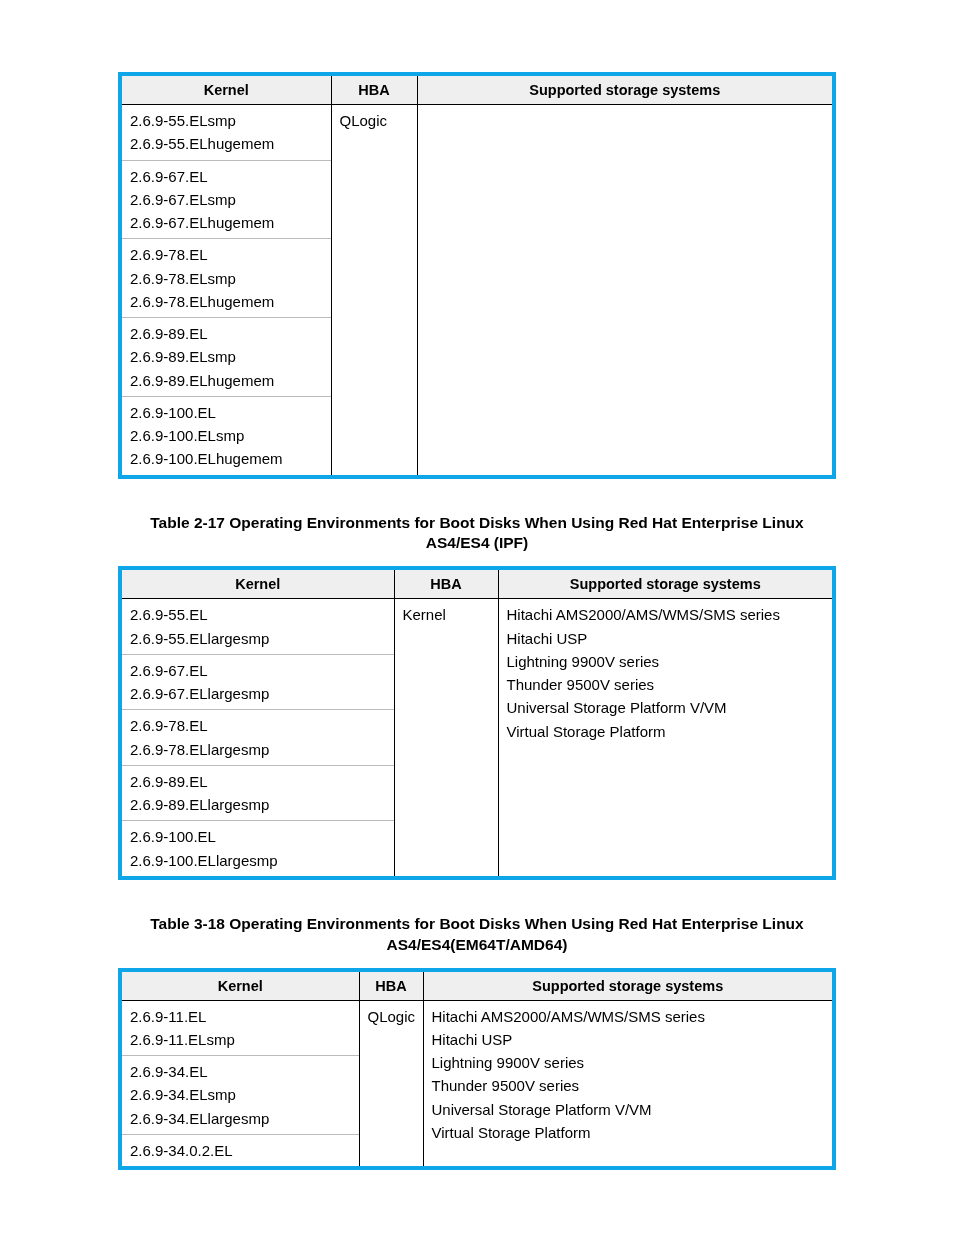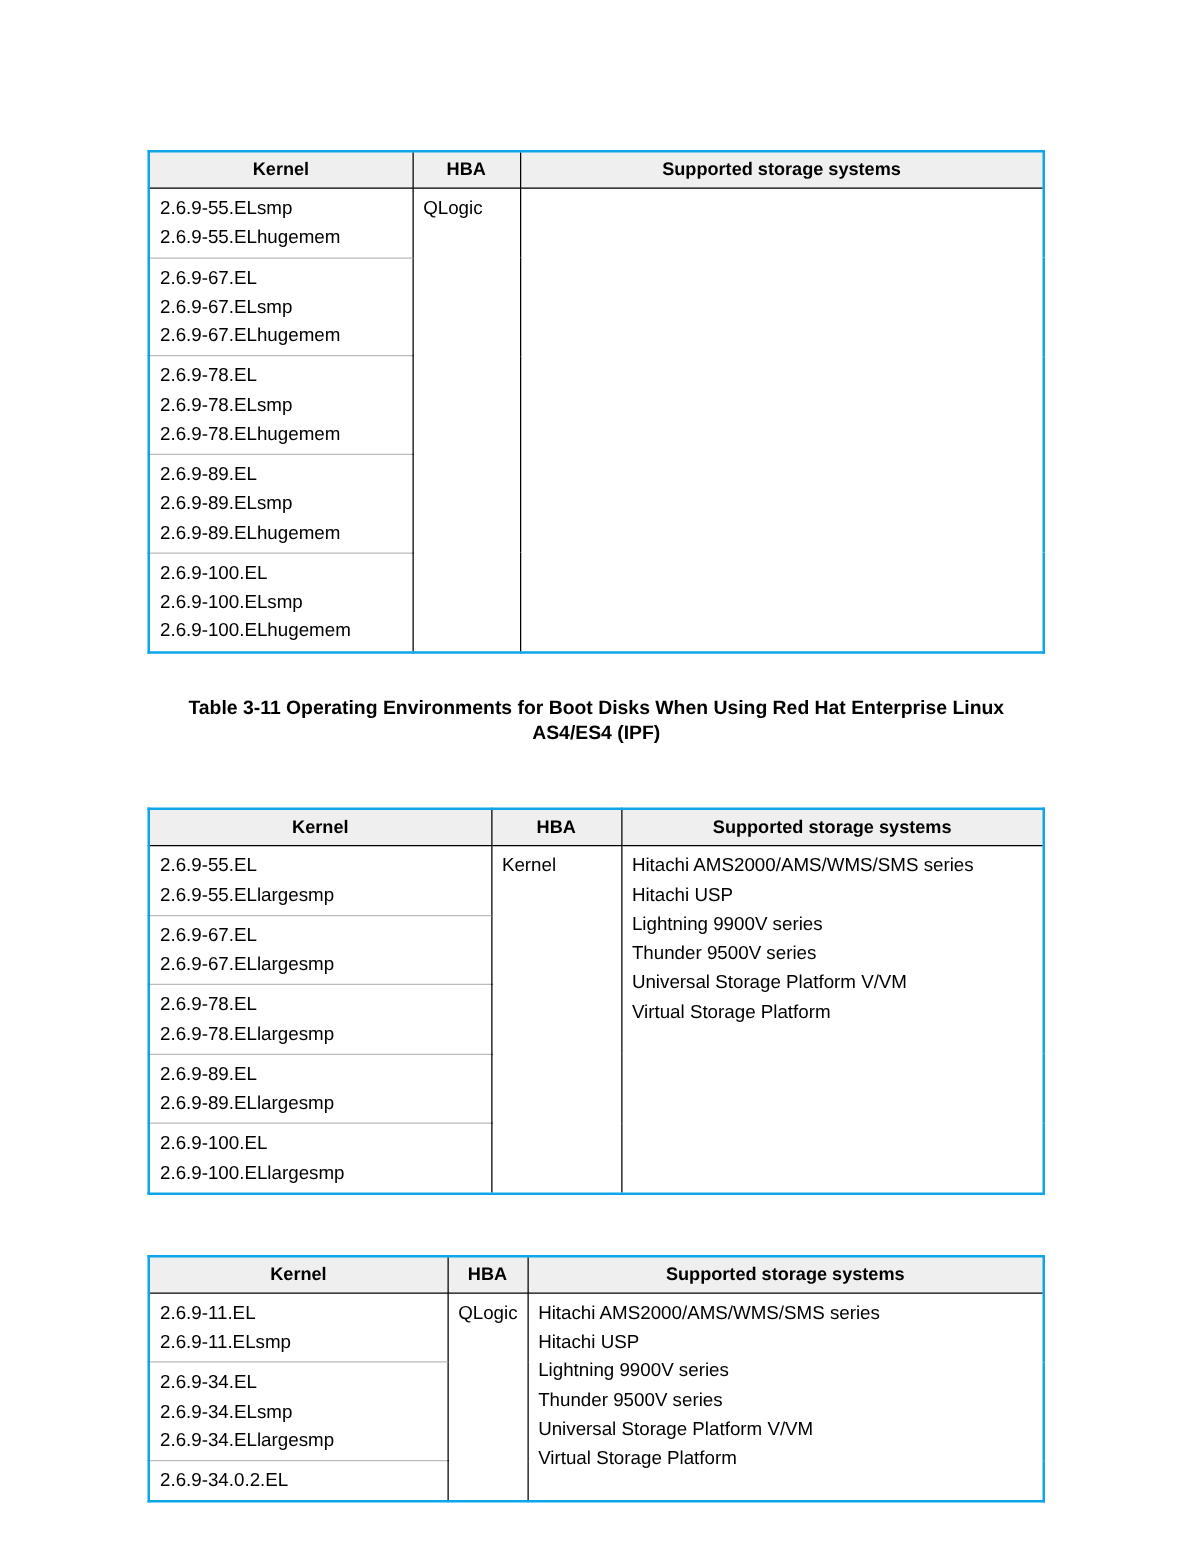--- a/index.html
+++ b/index.html
@@ -12,23 +12,22 @@
     width: 954px;
   }
   .page {
     padding: 72px 118px 50px 118px;
     box-sizing: border-box;
     width: 954px;
   }
   table {
     border-collapse: collapse;
     width: 100%;
-    border: 2px solid #0ea5e9;
+    border: 4px solid #0ea5e9;
     table-layout: fixed;
-    margin-top: 48px;
   }
   th {
     background: #efefef;
     font-weight: bold;
     text-align: center;
     padding: 6px 8px;
     border: 1px solid #000;
     font-size: 14.5px;
     vertical-align: middle;
   }
@@ -108,21 +107,21 @@
         </tr>
       <tr>
           <td class="kernel-cell">2.6.9-89.EL<br>2.6.9-89.ELsmp<br>2.6.9-89.ELhugemem</td>
         </tr>
       <tr>
           <td class="kernel-cell">2.6.9-100.EL<br>2.6.9-100.ELsmp<br>2.6.9-100.ELhugemem</td>
         </tr>
     </tbody>
   </table>
 
-  <div class="caption">Table 3-11 Operating Environments for Boot Disks When Using Red Hat Enterprise Linux AS4/ES4 (IPF)</div>
+  <div class="caption">Table 2-17 Operating Environments for Boot Disks When Using Red Hat Enterprise Linux AS4/ES4 (IPF)</div>
   <table>
     <colgroup>
       <col style="width:274px">
         <col style="width:104px">
         <col>
     </colgroup>
     <thead>
       <tr>
         <th>Kernel</th>
         <th>HBA</th>
@@ -143,20 +142,21 @@
         </tr>
       <tr>
           <td class="kernel-cell">2.6.9-89.EL<br>2.6.9-89.ELlargesmp</td>
         </tr>
       <tr>
           <td class="kernel-cell">2.6.9-100.EL<br>2.6.9-100.ELlargesmp</td>
         </tr>
     </tbody>
   </table>
 
+  <div class="caption">Table 3-18 Operating Environments for Boot Disks When Using Red Hat Enterprise Linux AS4/ES4(EM64T/AMD64)</div>
   <table>
     <colgroup>
       <col style="width:239px">
         <col style="width:64px">
         <col>
     </colgroup>
     <thead>
       <tr>
         <th>Kernel</th>
         <th>HBA</th>

